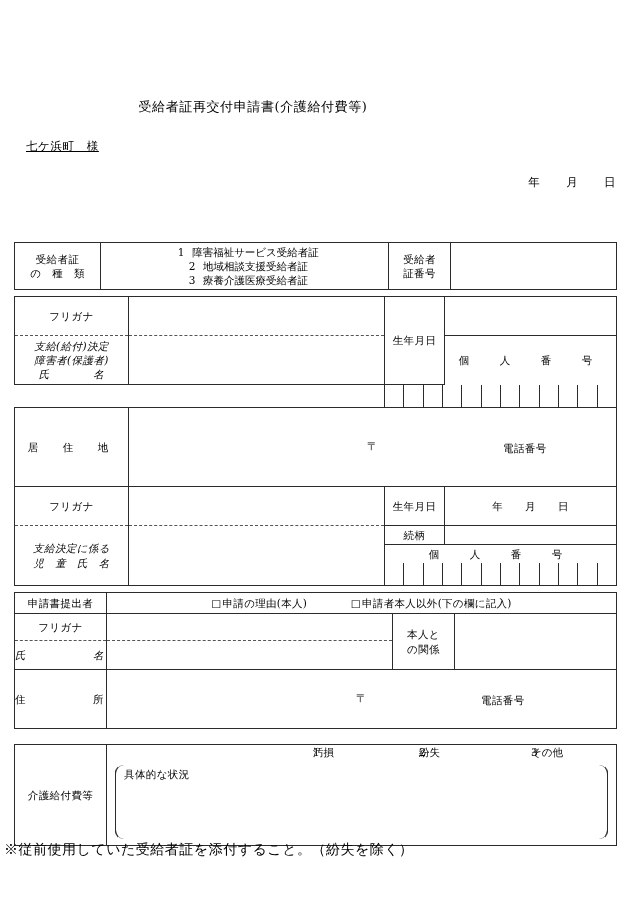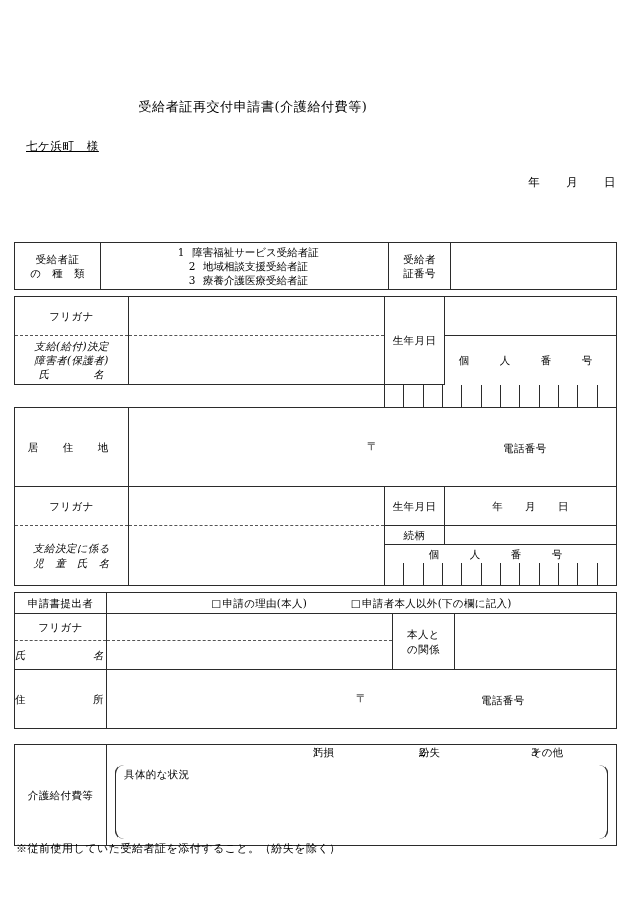--- a/index.html
+++ b/index.html
@@ -212,22 +212,22 @@
   .bracket-box::after {
     bottom: -1px;
     border-top: none;
     border-bottom-color: transparent;
     border-radius: 0 0 9px 9px;
   }
   .reason-cellpad { padding: 0 !important; }
 
   .footnote {
     position: absolute;
-    left: 16px; top: 841px;
-    font-size: 11px;
+    left: 4px; top: 841px;
+    font-size: 14px;
     letter-spacing: 0.5px;
   }
 </style>
 </head>
 <body>
 
 <div class="page">
 
 
   <div class="doc-title">受給者証再交付申請書(介護給付費等)</div>

